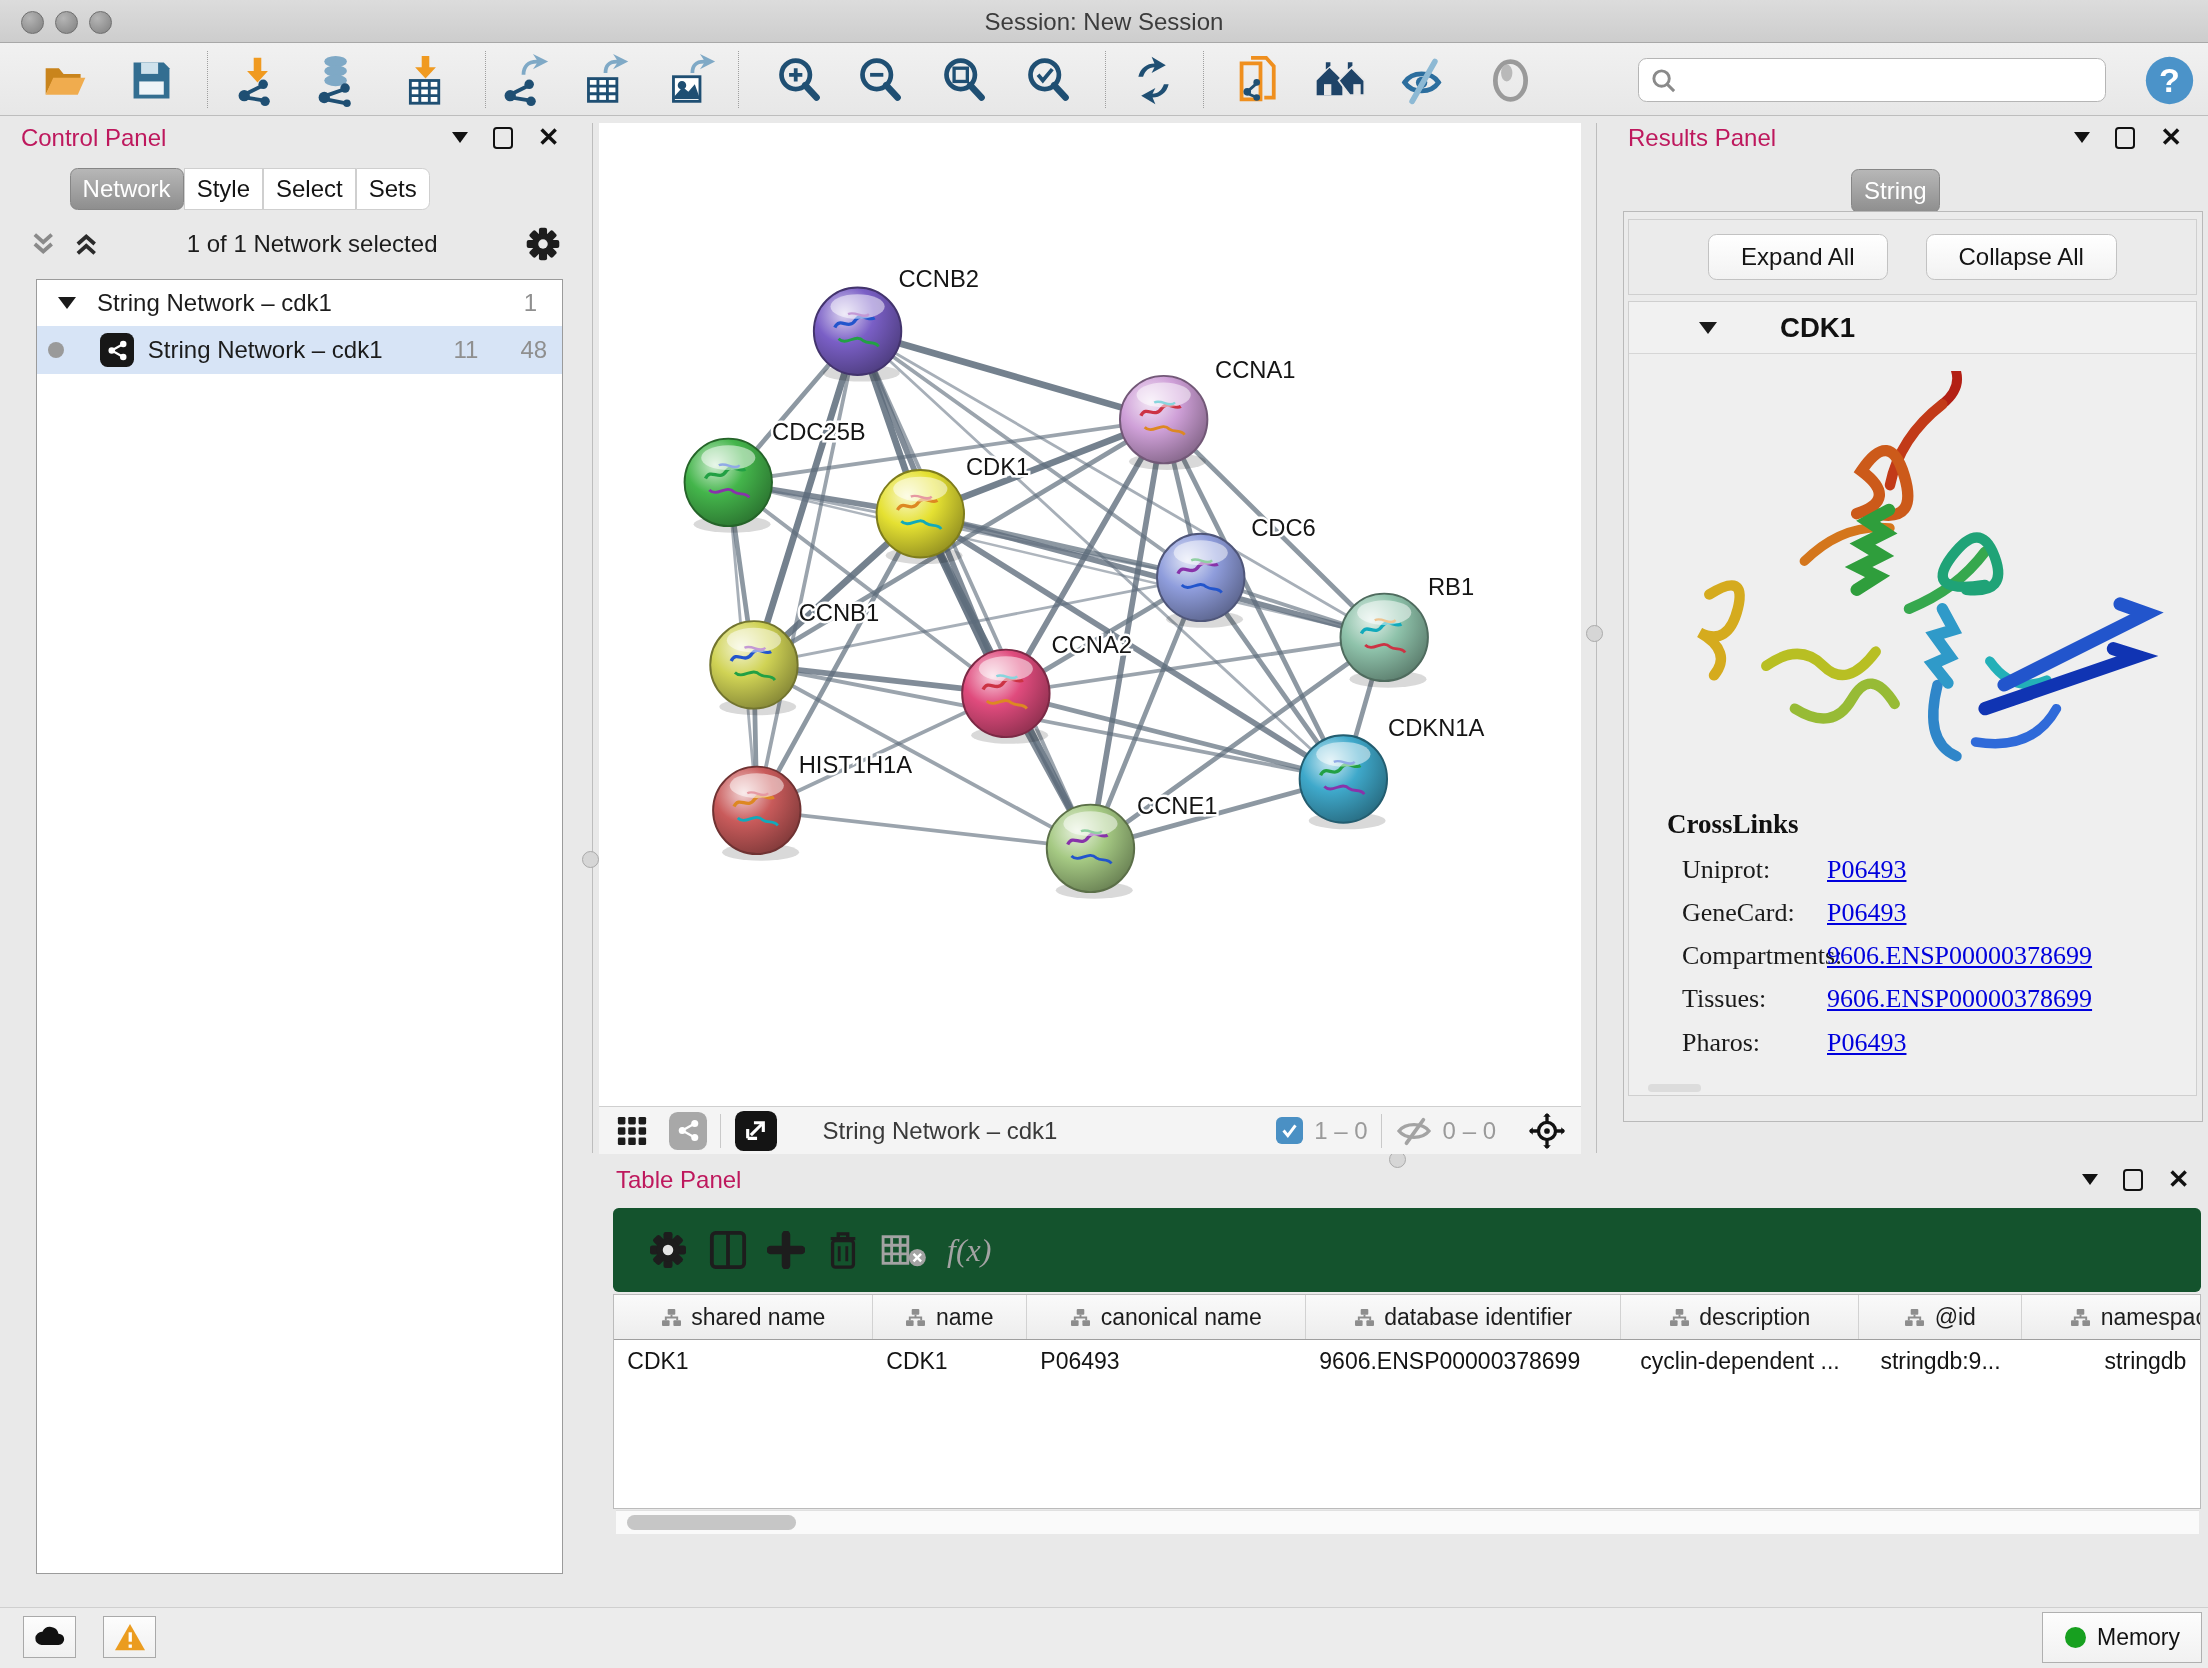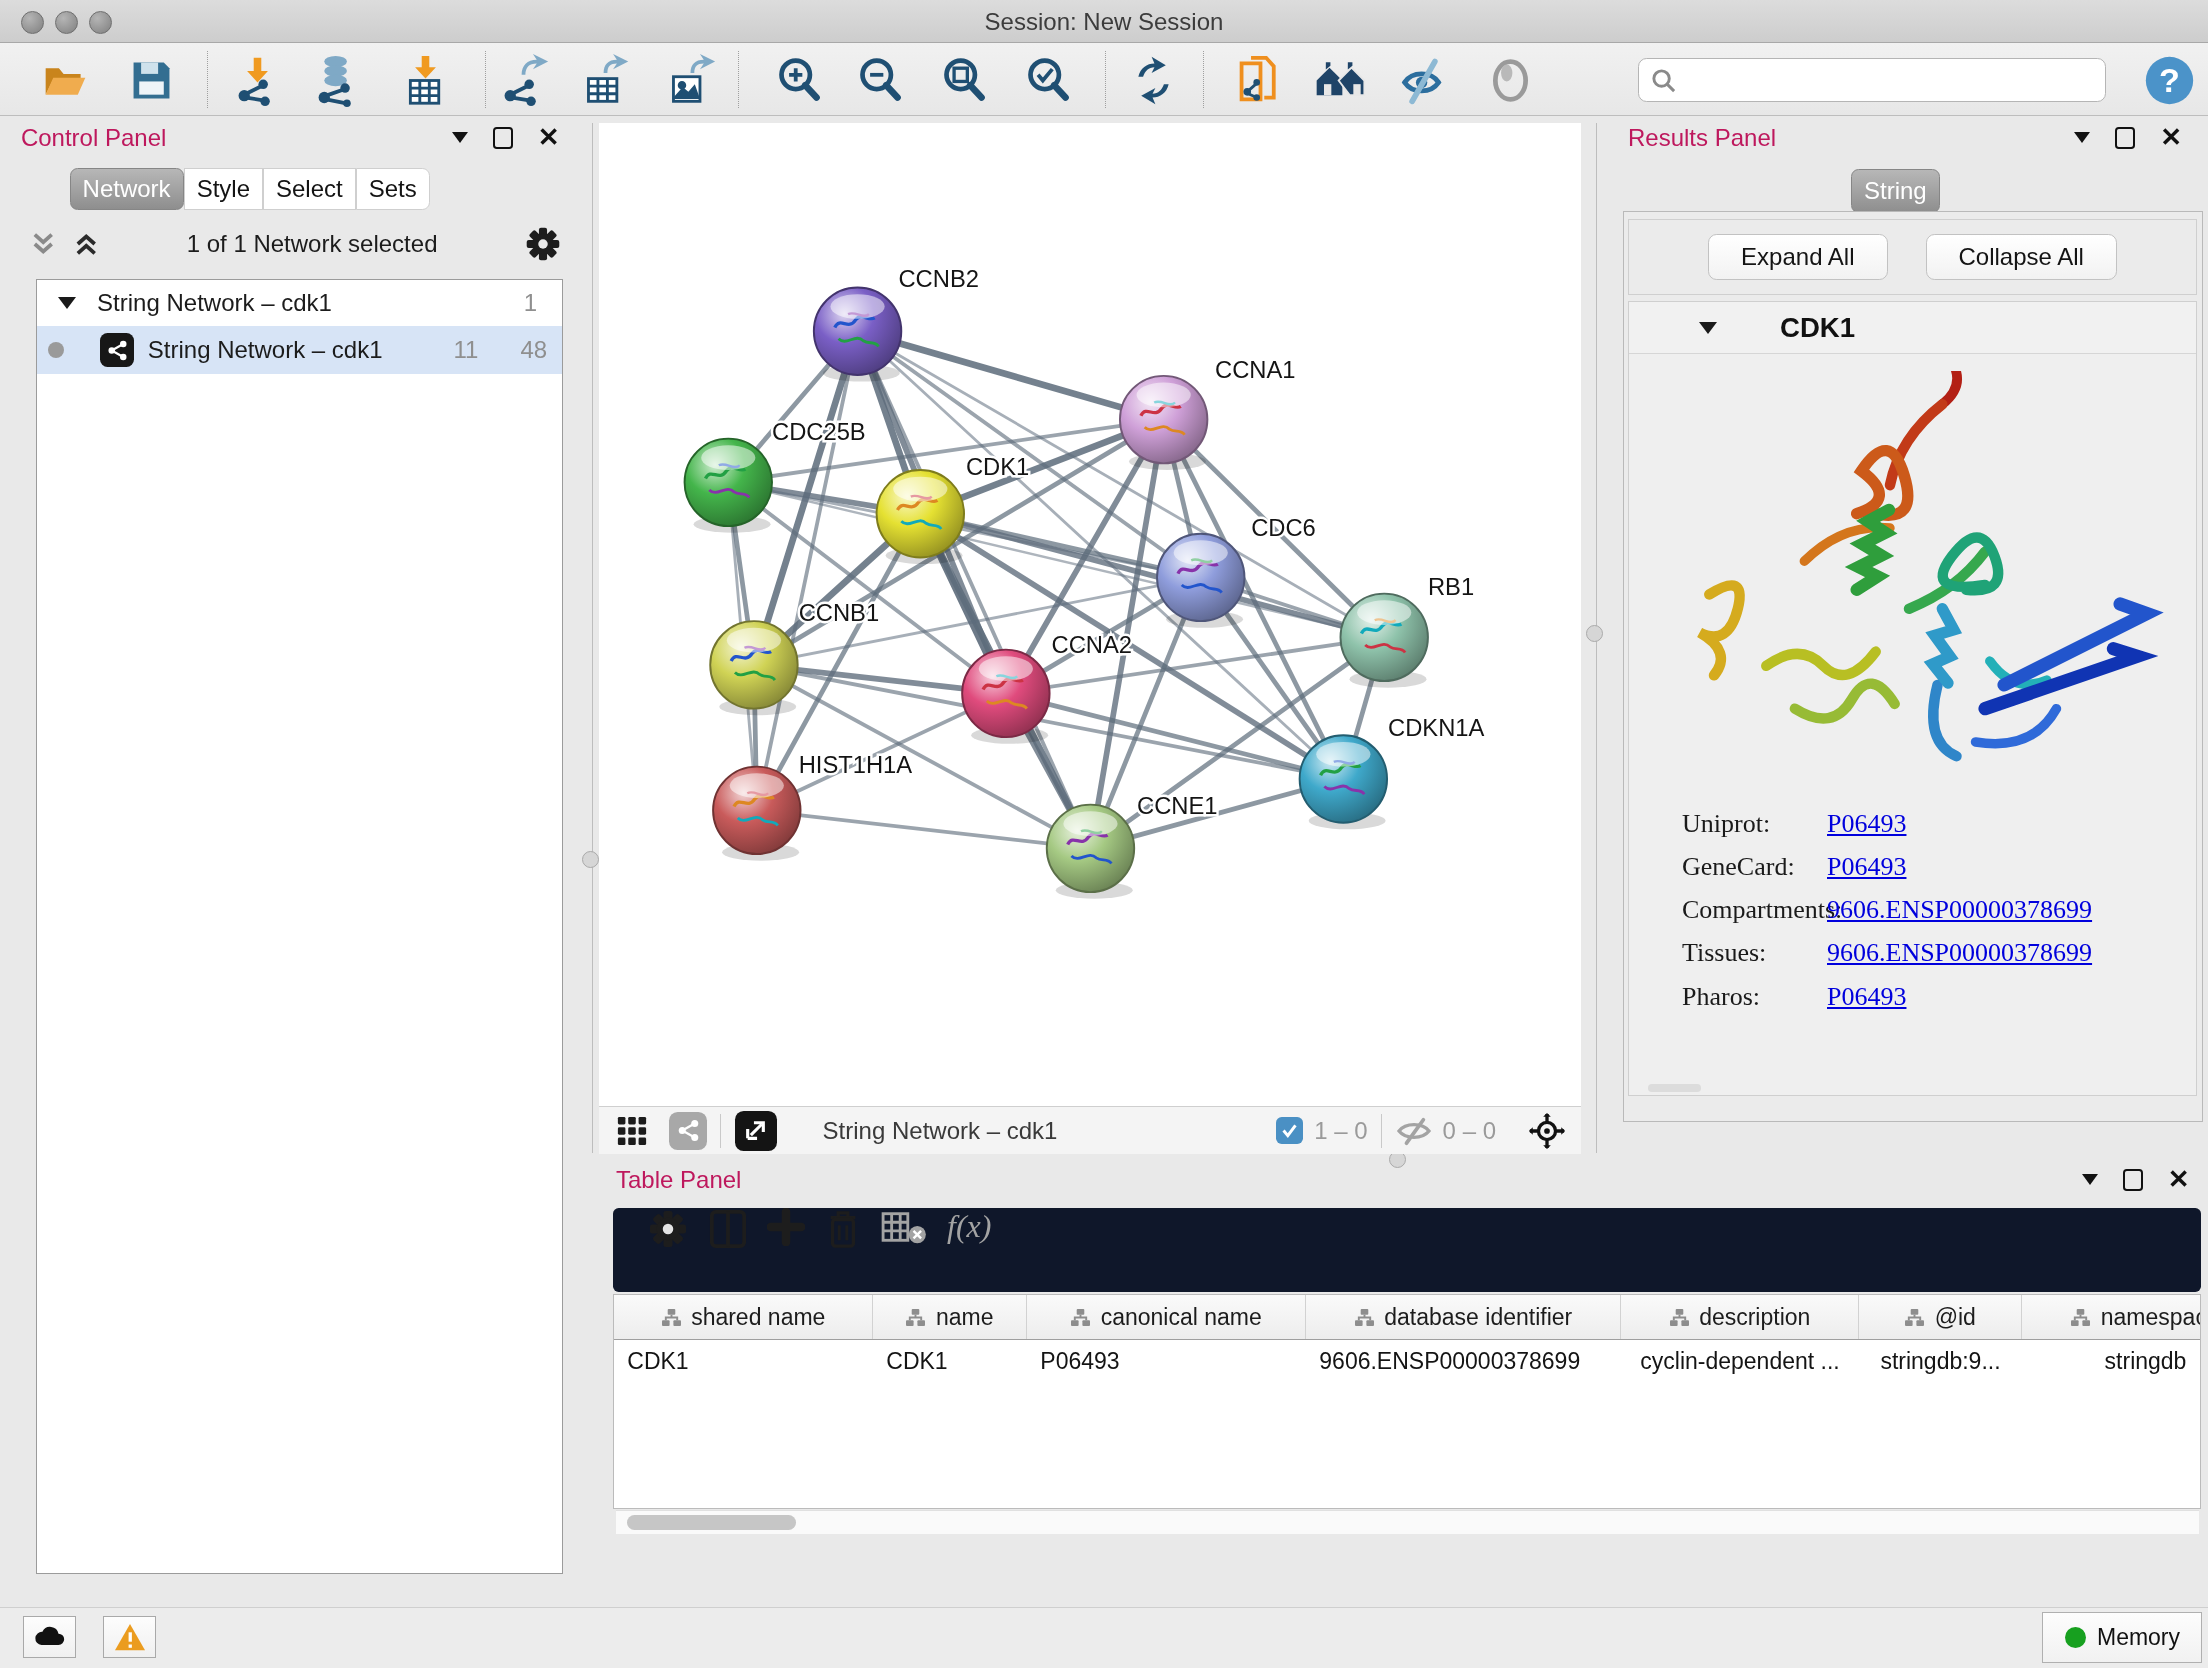--- a/index.html
+++ b/index.html
@@ -57,22 +57,22 @@
   #res-entry{left:1628px;top:301px;width:569px;height:795px;border:1px solid #cfcfcf;background:#efefef;box-sizing:border-box;}
   #res-entry-head{height:51px;border-bottom:1px solid #d6d6d6;background:#f1f1f1;display:flex;align-items:center;}
   #res-gene{font-size:27.6px;font-weight:bold;color:#111;}
   #res-desc{font-size:24px;color:#1d1d1d;}
   .serif{font-family:"Liberation Serif",serif;}
   #xl-title{font-size:27px;font-weight:bold;color:#111;}
   .xl-row{display:flex;font-size:26px;color:#1a1a1a;margin-bottom:13.3px;}
   .xl-label{width:145px;}
   .xl-link{color:#0000dd;text-decoration:underline;}
   
-  #tp-toolbar{left:613px;top:1208px;width:1588px;height:84px;background:#0f172a;border-radius:5.7px;
-    display:flex;align-items:flex-start;gap:20px;padding-left:34px;box-sizing:border-box;}
+  #tp-toolbar{left:613px;top:1208px;width:1588px;height:84px;background:#14532d;border-radius:5.7px;
+    display:flex;align-items:center;gap:20px;padding-left:34px;box-sizing:border-box;}
   #node-table{left:613px;top:1294px;width:1588px;height:215px;background:#fff;border:1px solid #bbb;
     box-sizing:border-box;overflow:hidden;}
   #nt-head{display:flex;height:44px;background:linear-gradient(#fafafa,#ededed);border-bottom:1.9px solid #9f9f9f;}
   .nt-th{display:flex;align-items:center;justify-content:center;gap:9.5px;font-size:23px;color:#1c1c1c;
     border-right:1px solid #d2d2d2;box-sizing:border-box;flex:none;overflow:hidden;white-space:nowrap;}
   #nt-row{display:flex;height:42px;align-items:center;}
   .nt-td{font-size:23px;color:#141414;padding-left:13.3px;box-sizing:border-box;flex:none;overflow:hidden;white-space:nowrap;}
   #tp-scroll{left:616px;top:1510px;width:1583px;height:23px;background:#fafafa;border-top:1px solid #e0e0e0;}
   #tp-thumb{position:absolute;left:11.4px;top:3.8px;width:169px;height:15px;background:#c6c6c6;border-radius:7.6px;}
   #bottom-tabs{left:1122px;top:1548px;display:flex;}
@@ -646,20 +646,21 @@
         <path d="M330 230q45 5 30-35t-45 0t35 30" stroke="#1fa377" stroke-width="11"></path>
         <path d="M300 330q-15 60 20 75" stroke="#2f86c9" stroke-width="11"></path>
         <path d="M305 250l12 22-20 6 16 22-18 8 16 20" stroke="#2f9ac9" stroke-width="12"></path>
         <path d="M355 305q25 35 60 20" stroke="#23b0b8" stroke-width="10"></path>
         <path d="M370 330L520 255l-28-10" stroke="#2255cc" stroke-width="14"></path>
         <path d="M350 355l160-55-25-8" stroke="#1034b3" stroke-width="14"></path>
         <path d="M340 390q60 10 85-35" stroke="#2f6ad9" stroke-width="10"></path>
       </g>
     </svg>
     <div class="serif" style="margin:28.5px 0 0 38px;">
+      <div id="xl-title">CrossLinks</div>
       <div id="xl-rows" style="margin:15px 0 0 15px;">
           <div class="xl-row">
             <span class="xl-label">Uniprot:</span>
             <a class="xl-link" href="#">P06493</a>
           </div>
           <div class="xl-row">
             <span class="xl-label">GeneCard:</span>
             <a class="xl-link" href="#">P06493</a>
           </div>
           <div class="xl-row">

